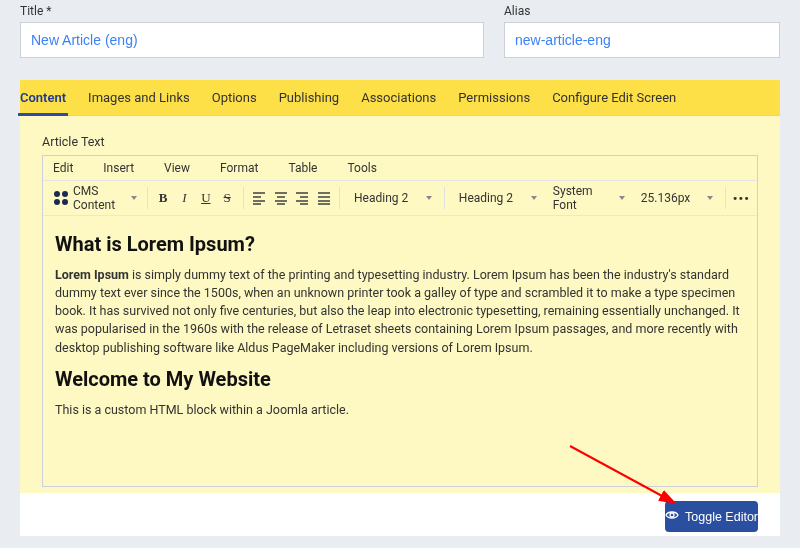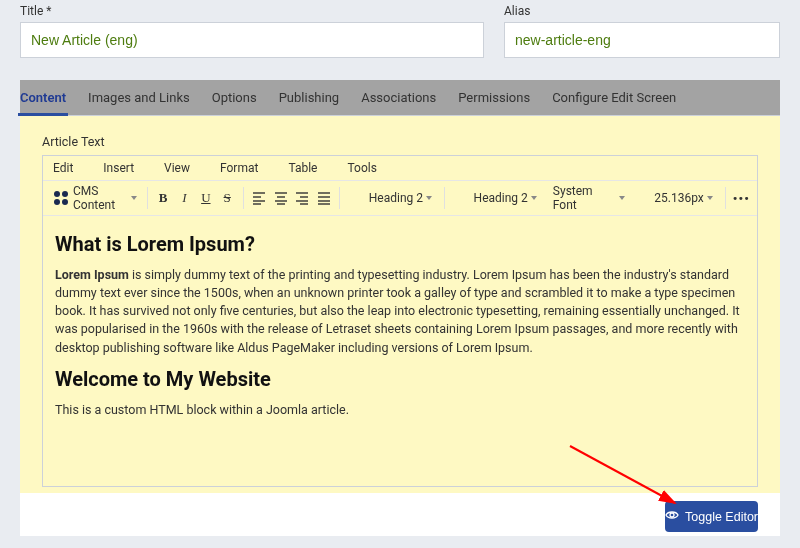--- a/index.html
+++ b/index.html
@@ -28,28 +28,28 @@
     color: #333;
     margin-bottom: 4px;
   }
   .text-input {
     width: 100%;
     height: 36px;
     border: 1px solid #ccd1d9;
     background: #fff;
     padding: 0 10px;
     font-size: 14px;
-    color: #4d7c0f;
+    color: #3b82f6;
   }
   .tabs {
     display: flex;
     gap: 22px;
     border-bottom: 1px solid #ccd1d9;
     margin-top: 22px;
-    background: #a3a3a3;
+    background: #fde047;
   }
   .tab {
     padding: 10px 0;
     font-size: 13px;
     color: #333;
     cursor: pointer;
     position: relative;
   }
   .tab.active {
     color: #1f3a93;
@@ -107,21 +107,21 @@
     display:inline-flex;align-items:center;justify-content:center;
   }
   .cms-btn {
     display:flex; align-items:center; gap:4px; padding: 0 4px; cursor:pointer;
   }
   .chev {
     width:0;height:0;border-left:3px solid transparent;border-right:3px solid transparent;border-top:4px solid #888;
     display:inline-block; margin-left:3px;
   }
   .select {
-    display:flex; align-items:center; justify-content:flex-end;
+    display:flex; align-items:center; justify-content:space-between;
     border: none;
     padding: 0 6px 0 8px;
     height: 24px;
     cursor:pointer;
     font-size:12px;
     color:#333;
     min-width:86px;
   }
   .select.wider{min-width:92px;}
   .content-area {

